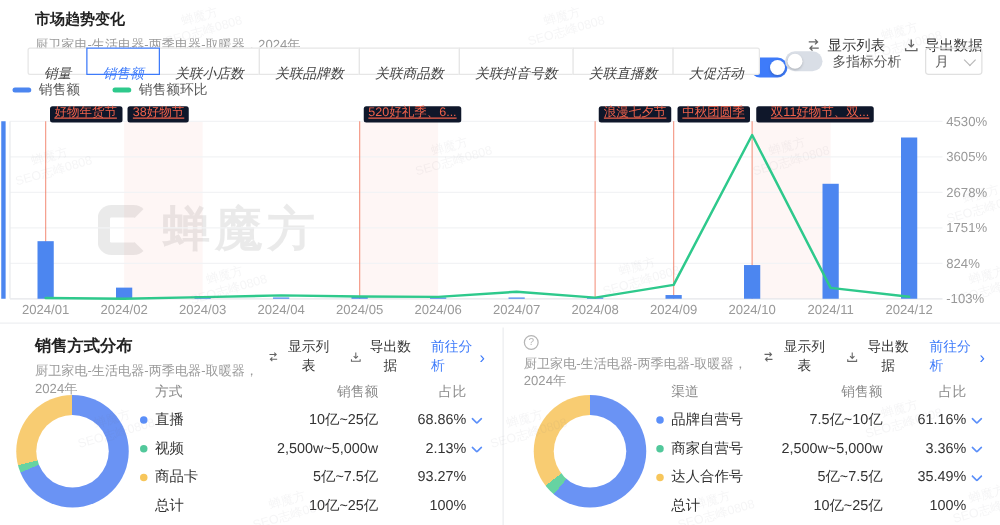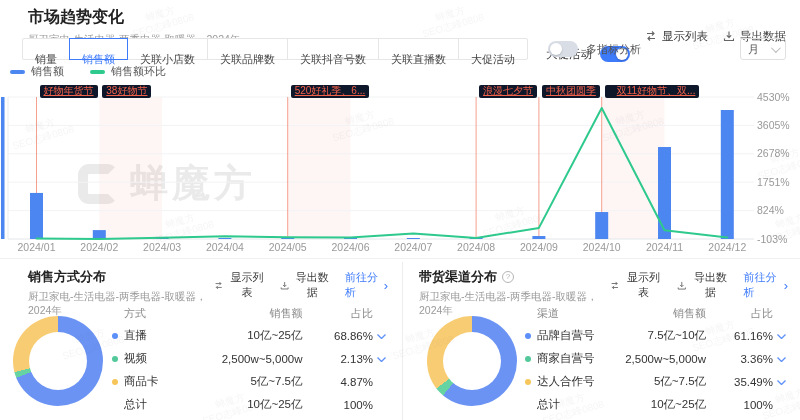--- a/index.html
+++ b/index.html
@@ -13,37 +13,37 @@
     font-size:10px; line-height:12px; white-space:nowrap; text-align:center; }
   .logo-wm { position:absolute; left:78px; top:158px; display:flex; align-items:center;
     gap:12px; opacity:.5; pointer-events:none; z-index:1; }
   .logo-c { width:40px; height:40px; border:10px solid #d7d7d7; border-right-color:transparent;
     border-radius:11px; }
   .logo-wm span { font-size:38px; font-weight:bold; color:#d7d7d7; letter-spacing:4px; }
 
   
   .topbar { position:absolute; left:28px; top:7px; right:14px; display:flex;
     justify-content:space-between; align-items:flex-start; z-index:5; }
-  .page-title { font-size:16px; font-weight:bold; color:#222; }
+  .page-title { font-size:12px; font-weight:bold; color:#222; }
   .page-subtitle { font-size:10.5px; color:#9a9a9a; margin-top:5px; }
   .top-controls { display:flex; align-items:center; gap:15px; font-size:11.5px; color:#3a3a3a; padding-top:3px; }
   .ctl { display:flex; align-items:center; gap:5px; cursor:pointer; background:none; border:none;
     font-size:11.5px; color:#3a3a3a; font-family:inherit; }
   .toggle { width:30px; height:16px; border-radius:8px; position:relative; cursor:pointer; }
   .toggle.on { background:#3e7bfa; }
   .toggle.off { background:#d9dee6; }
   .toggle .knob { position:absolute; top:2px; width:12px; height:12px; border-radius:50%; background:#fff;
     box-shadow:0 1px 2px rgba(0,0,0,.2); }
   .toggle.on .knob { right:2px; } .toggle.off .knob { left:2px; }
 
   
   .tabs-row { position:absolute; left:22px; top:38px; right:14px; display:flex; align-items:center; z-index:5; }
   .tabs { display:flex; }
   .tab { height:14px; line-height:20px; padding:10px 12px; font-size:11px; color:#444; background:#fff;
-    border:1px solid #e6e6e6; margin-left:-1px; cursor:pointer; white-space:nowrap; }
+    border:1px solid #e6e6e6; margin-left:-1px; cursor:pointer; white-space:nowrap;font-style:italic; }
   .tab:first-child { margin-left:0; border-radius:2px 0 0 2px; }
   .tab:last-child { border-radius:0 2px 2px 0; }
   .tab.active { color:#3e7bfa; border-color:#3e7bfa; position:relative; z-index:2; }
   .multi-metric { display:flex; align-items:center; gap:8px; margin-left:20px; font-size:11px; color:#555; }
   .spacer { flex:1; }
   .period-select { width:46px; height:22px; border:1px solid #e0e0e0; border-radius:3px; display:flex;
     align-items:center; justify-content:space-between; padding:0 7px; font-size:11px; color:#555; cursor:pointer; }
   .chev { width:7px; height:7px; border-right:1.4px solid #b9b9b9; border-bottom:1.4px solid #b9b9b9;
     transform:rotate(45deg) translateY(-2px); }
 
@@ -129,20 +129,21 @@
       </button>
     </div>
   </div>
 
   <div class="tabs-row">
     <div class="tabs" id="tabs">
         <div class="tab">销量</div>
         <div class="tab active">销售额</div>
         <div class="tab">关联小店数</div>
         <div class="tab">关联品牌数</div>
+        <div class="tab">关联商品数</div>
         <div class="tab">关联抖音号数</div>
         <div class="tab">关联直播数</div>
         <div class="tab">大促活动</div>
       </div>
     <div class="multi-metric">
       <div class="toggle off">
           <div class="knob"></div>
         </div>
       <span>多指标分析</span>
     </div>
@@ -273,35 +274,34 @@
         <div class="trow">
           <div class="c-name"><span class="c-dot" style="background:#52c89b"></span>视频</div>
           <div class="c-sales">2,500w~5,000w</div>
           <div class="c-pct">2.13%<svg class="caret" width="9" height="5" viewBox="0 0 9 5">
               <path d="M0.5 0.5l4 4 4-4" stroke="#5b8ff9" stroke-width="1.3" fill="none"></path>
             </svg></div>
         </div>
         <div class="trow">
           <div class="c-name"><span class="c-dot" style="background:#f7c65b"></span>商品卡</div>
           <div class="c-sales">5亿~7.5亿</div>
-          <div class="c-pct">4.87%</div>
+          <div class="c-pct">93.27%</div>
         </div>
         <div class="trow">
           <div class="c-name">总计</div>
           <div class="c-sales">10亿~25亿</div>
           <div class="c-pct">100%</div>
         </div>
       </div>
   </section>
 
   <section class="panel" id="panelB">
     <div class="panel-head">
       <div>
         <div class="panel-title-row">
-          <h2 class="panel-title">带货渠道分布</h2>
           <div class="info-icon">?</div>
         </div>
         <div class="panel-sub">厨卫家电-生活电器-两季电器-取暖器，2024年</div>
       </div>
       <div class="panel-actions">
         <button class="ctl" style="font-size:11px">
           <svg class="icon-svg" width="11" height="11" viewBox="0 0 12 12">
               <path d="M2 3.5h7M7 1.5l2 2-2 2" stroke="#666" stroke-width="1.1" fill="none"></path>
               <path d="M10 8.5H3M5 6.5l-2 2 2 2" stroke="#666" stroke-width="1.1" fill="none"></path>
             </svg>

